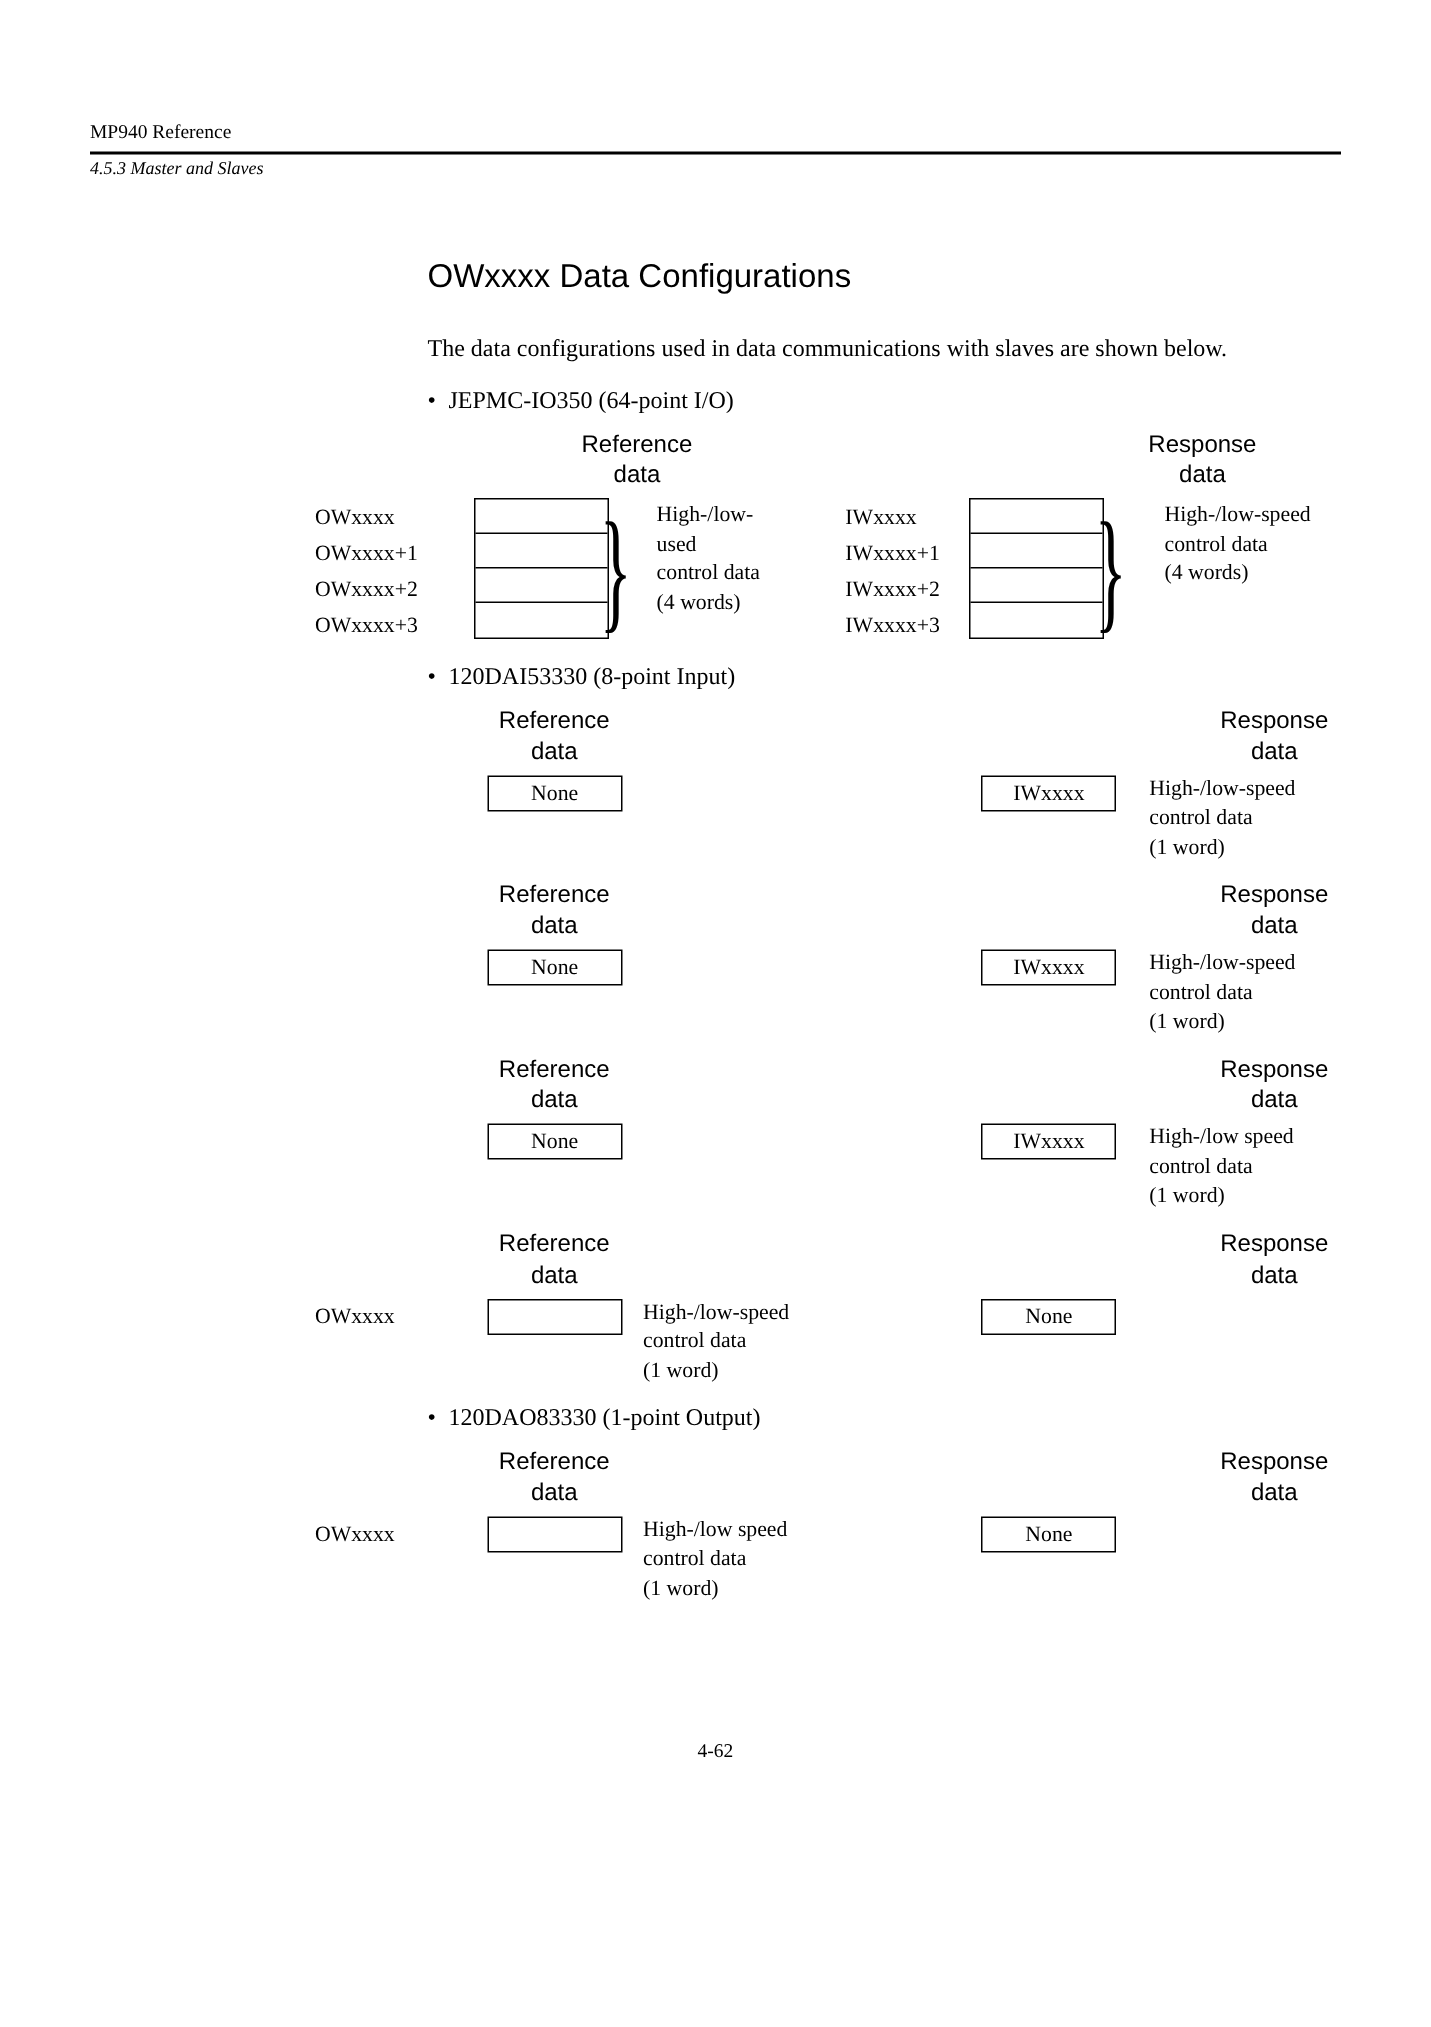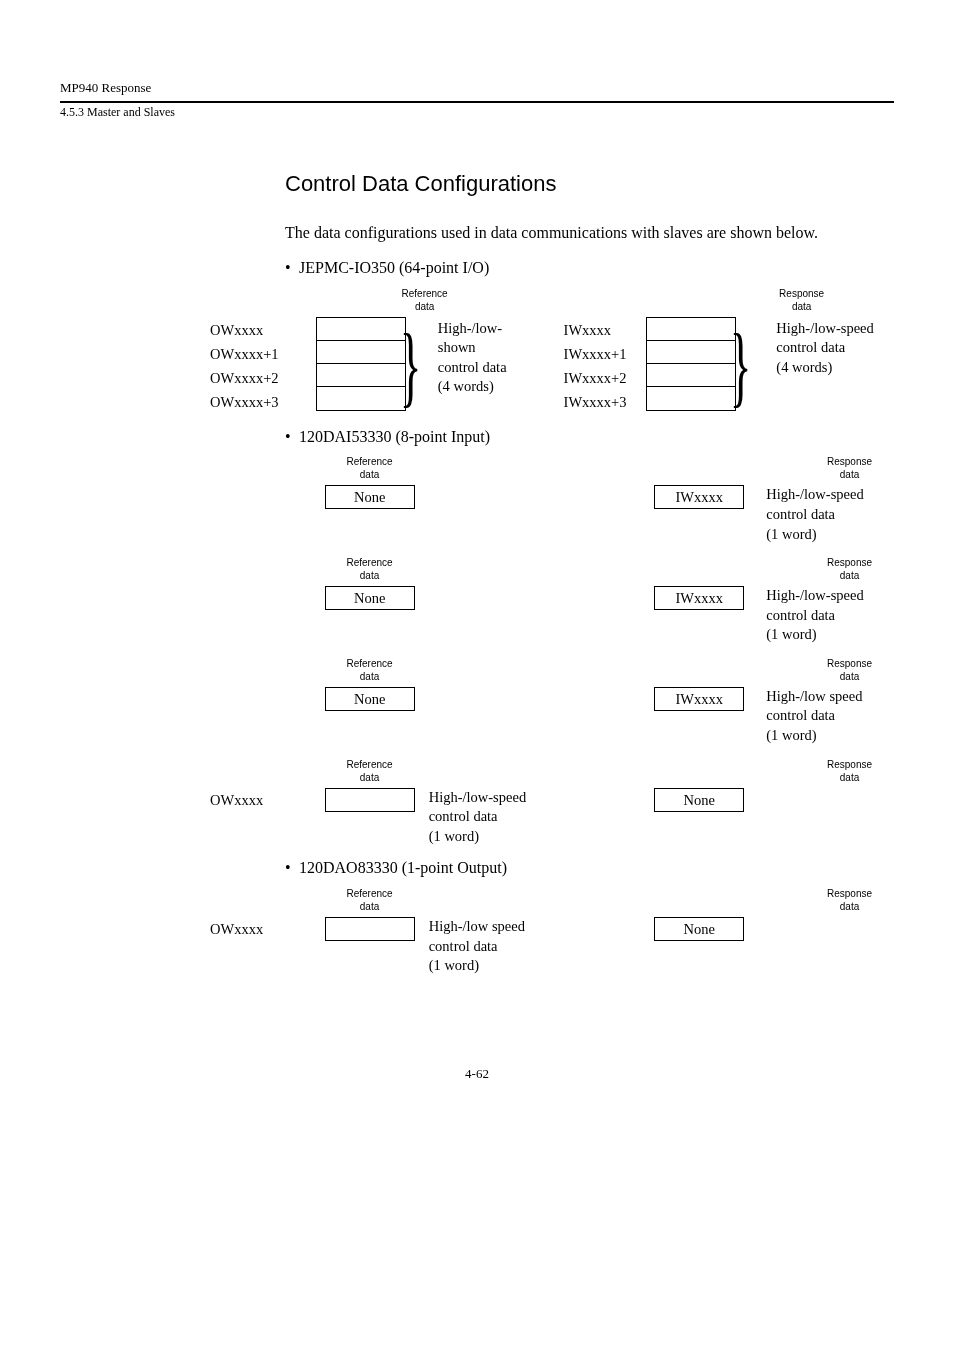--- a/index.html
+++ b/index.html
@@ -1,33 +1,33 @@
 <!DOCTYPE html>
 <html><head>
   <meta charset="utf-8">
   <style>
     * { box-sizing: border-box; margin: 0; padding: 0; }
     body { background: #fff; font-family: "Times New Roman", Times, serif; color: #000; width: 954px; margin: 0 auto; padding: 80px 60px 60px 60px; font-size: 16px; line-height: 1.3; }
     .hdr { font-size: 13px; margin-bottom: 4px; }
     .hdr-rule { border-top: 2.5px solid #000; margin-bottom: 2px; }
-    .hdr-sub { font-size: 12px; margin-bottom: 50px; }
+    .hdr-sub { font-size: 12px; margin-bottom: 50px; font-style: italic; }
     .sec-title { font-family: Arial, Helvetica, sans-serif; font-size: 22px; font-weight: 400; margin-left: 225px; margin-bottom: 24px; }
     .intro { margin-left: 225px; margin-bottom: 14px; font-size: 16px; }
     .bullet-row { margin-left: 225px; margin-bottom: 8px; font-size: 16px; }
     .bullet-row .dot { display:inline-block; width:14px; }
     .diagram { margin-left: 150px; margin-bottom: 6px; font-size: 14.5px; font-family: "Times New Roman", Times, serif; position: relative; }
     
     .row { display: flex; align-items: flex-start; }
     .col-labels-left { width: 115px; text-align: left; padding-top: 2px; }
     .col-box-left { width: 92px; }
     .col-note-left { width: 140px; padding-left: 14px; padding-top: 2px; }
     .col-labels-right { width: 100px; text-align: left; padding-left: 10px; padding-top:2px; }
     .col-box-right { width: 92px; }
     .col-note-right { width: 150px; padding-left: 22px; padding-top: 2px; }
-    .head-pair { display:flex; font-family: Arial, Helvetica, sans-serif; font-size: 10px; margin-bottom:4px;gap:47px;}
+    .head-pair { display:flex; font-family: Arial, Helvetica, sans-serif; font-size: 16px; margin-bottom:4px;gap:47px;}
     .head-ref { width: 207px; text-align:center; margin-left:115px; }
     .head-resp { width: 192px; text-align:center; margin-left:138px;}
     .stack4 { border: 1.2px solid #000; width: 90px; }
     .stack4 .cell { height: 23px; border-bottom: 1px solid #000; }
     .stack4 .cell:last-child { border-bottom: none; }
     .box1 { border: 1.2px solid #000; width: 90px; height: 24px; text-align: center; line-height: 22px; }
     .lbl-line { height: 24px; line-height: 23px; }
     .note-block { font-size: 14.5px; line-height: 1.35; }
     .brace { width: 18px; align-self: stretch; display:flex; align-items:center; justify-content:center; color:#000; font-size:90px; line-height:0; font-family: "Times New Roman", serif; transform: scaleX(0.5); transform-origin: left center; }
     .footer { text-align:center; font-size: 13px; margin-top: 90px; }
@@ -38,25 +38,25 @@
     .d-single .row .left-lbl { width:115px; text-align:left; line-height:24px;}
     .d-single .row .mid-note { width:156px; padding-left:14px; font-size:14.5px; line-height:1.35;}
     .d-single .row .right-gap { width: 84px;}
     .d-single .row .right-note { width:150px; padding-left:22px; font-size:14.5px; line-height:1.35;}
     .hp-single .head-ref { width: 92px; margin-left: 115px; text-align:center; }
     .hp-single .head-resp { width: 92px; margin-left: 344px; text-align:center; }
   </style>
 </head>
 <body>
 
-<div class="hdr">MP940 Response</div>
+<div class="hdr">MP940 Reference</div>
 <div class="hdr-rule"></div>
 <div class="hdr-sub">4.5.3  Master and Slaves</div>
 
-<div class="sec-title">Control Data Configurations</div>
+<div class="sec-title">OWxxxx Data Configurations</div>
 <div class="intro">The data configurations used in data communications with slaves are shown below.</div>
 
 <div class="section-block">
   <div class="bullet-row"><span class="dot">•</span><span>JEPMC-IO350 (64-point I/O)</span></div>
   <div class="diagram">
     <div class="head-pair">
       <div class="head-ref"><span>Reference</span><br><span>data</span></div>
       <div class="head-resp"><span>Response</span><br><span>data</span></div>
     </div>
     <div class="row">
@@ -70,21 +70,21 @@
         <div class="stack4">
             <div class="cell"></div>
             <div class="cell"></div>
             <div class="cell"></div>
             <div class="cell"></div>
           </div>
       </div>
       <div class="brace">}</div>
       <div class="col-note-left note-block">
         <div>High-/low-</div>
-          <div>shown</div>
+          <div>used</div>
           <div>control data</div>
           <div>(4 words)</div>
       </div>
       <div class="col-labels-right">
         <div class="lbl-line">IWxxxx</div>
         <div class="lbl-line">IWxxxx+1</div>
         <div class="lbl-line">IWxxxx+2</div>
         <div class="lbl-line">IWxxxx+3</div>
       </div>
       <div class="col-box-right">

